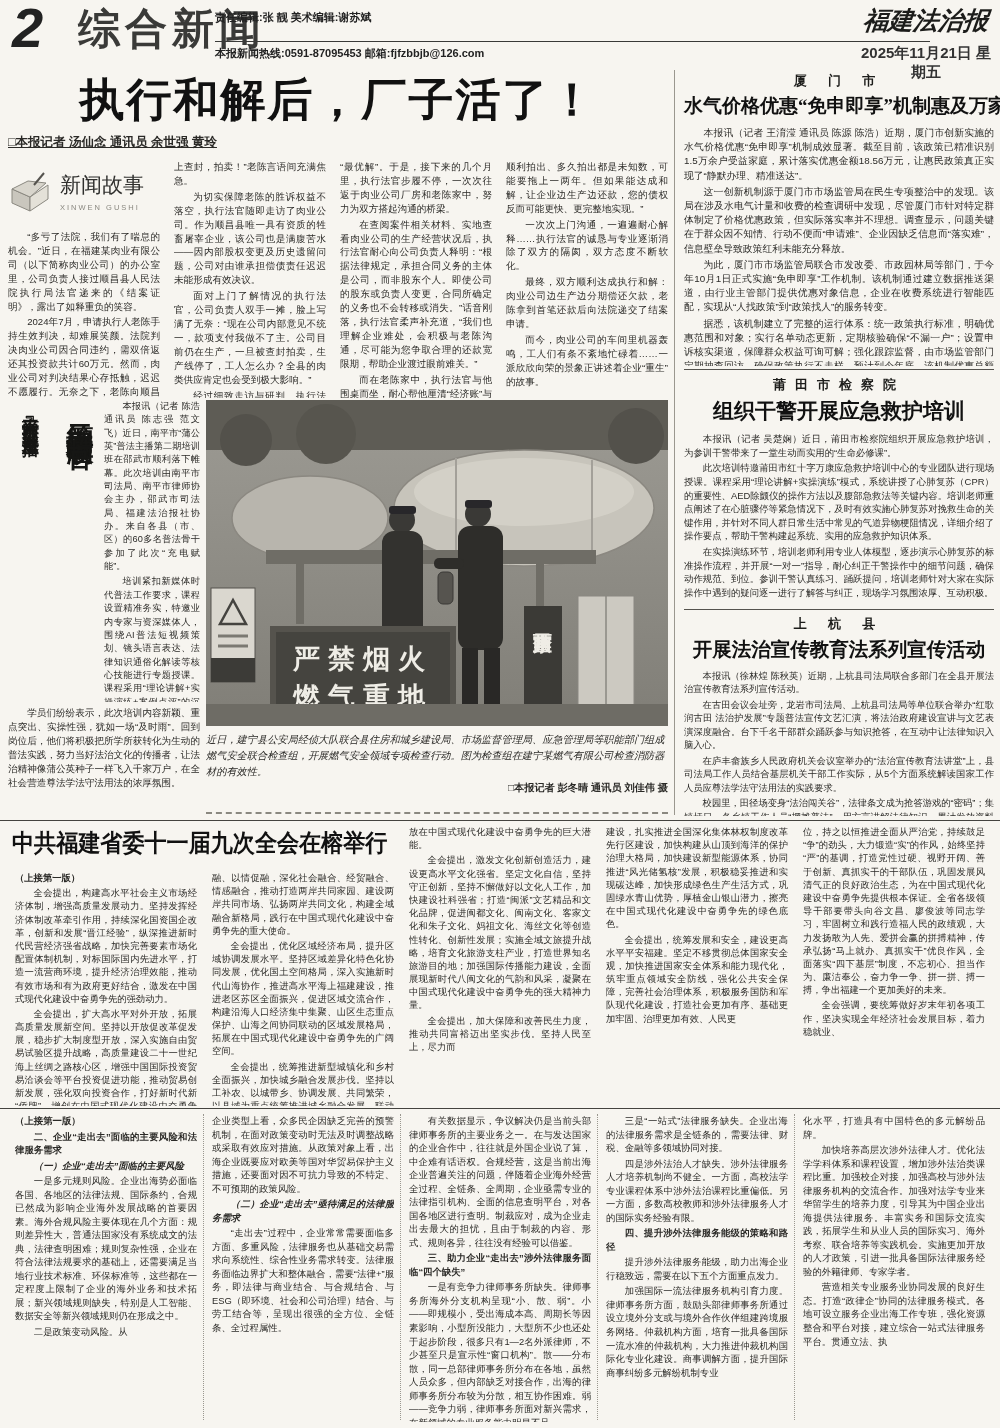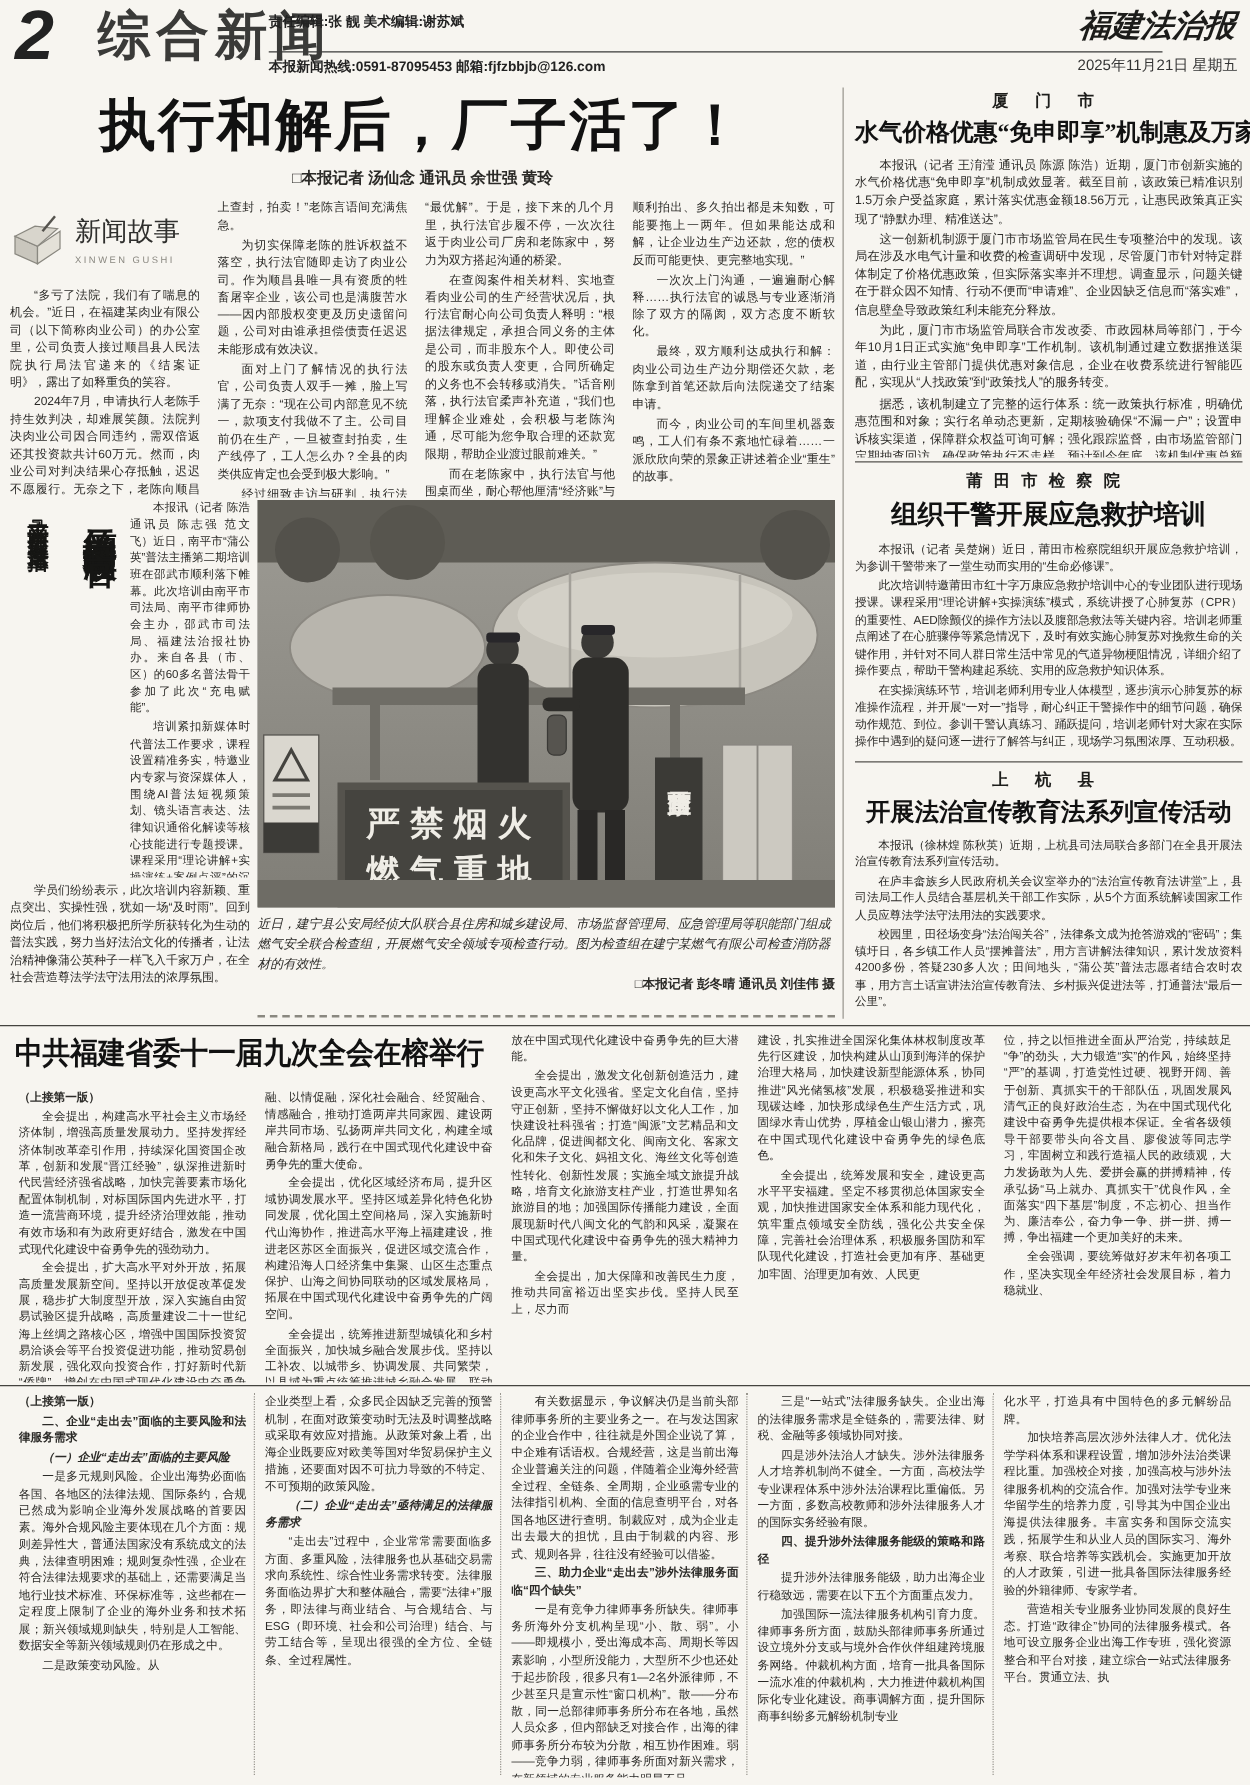--- a/index.html
+++ b/index.html
@@ -14,25 +14,25 @@
   
   .pagenum{left:12px;top:0px;font-size:56px;font-weight:900;font-style:italic;color:#222;line-height:1;}
   .section-title{left:78px;top:8px;font-size:42px;font-weight:900;letter-spacing:5px;color:#3a3a38;
                  font-family:"Liberation Serif","DejaVu Serif",serif;line-height:1;}
   .hdr-meta{left:215px;top:10px;width:715px;font-size:11px;font-weight:700;color:#222;}
   .hdr-meta .l1{padding-bottom:16px;border-bottom:1.5px solid #3a3a38;}
   .hdr-meta .l2{padding-top:4px;}
   .masthead{right:6px;top:4px;width:136px;text-align:center;}
   .masthead .name{font-size:25px;font-weight:900;font-style:italic;transform:skewX(-6deg);
                   font-family:"Liberation Serif","DejaVu Serif",serif;color:#1c1c1a;white-space:nowrap;}
-  .masthead .date{font-size:12px;font-weight:400;margin-top:7px;color:#333;}
+  .masthead .date{font-size:15px;font-weight:700;margin-top:7px;color:#333;}
   
   .lead-title{left:8px;top:70px;width:660px;text-align:center;font-size:45px;font-weight:900;
               letter-spacing:2px;color:#111;font-family:"Liberation Serif","DejaVu Serif",serif;white-space:nowrap;}
-  .lead-byline{left:8px;top:134px;width:660px;text-align:center;font-size:12.5px;font-weight:700;}
+  .lead-byline{left:8px;top:134px;width:660px;font-size:12.5px;font-weight:700;text-decoration:underline;}
   .tcol{position:absolute;font-size:9.6px;line-height:1.45;overflow:hidden;}
   .lead-col{top:160px;height:238px;width:152px;}
   
   .logo-box{display:flex;align-items:center;gap:6px;height:60px;margin:2px 0 8px 0;}
   .logo-text .t1{font-size:21px;font-weight:400;font-family:"Liberation Serif","DejaVu Serif",serif;color:#2f2f2d;}
   .logo-text .t2{font-size:7.5px;letter-spacing:2px;color:#8a8880;margin-top:2px;}
   
   .vline{left:674px;top:70px;height:745px;border-left:1px solid #9a978f;}
   .rail-art{left:684px;width:310px;}
   .kicker{text-align:center;font-size:13px;font-weight:700;letter-spacing:9px;color:#1d1d1b;
@@ -138,20 +138,21 @@
         <p class="para">培训结束后，参训干警纷纷表示，通过此次“学练结合”的培训，不仅消除了对急救操作的陌生感和畏惧心理，更掌握了在关键时刻能够挺身而出、实施科学救助的基本技能，提升了应对日常工作与生活中突发状况的信心与能力。</p>
       </div>
   </div>
   <div class="hrule" style="left:684px;top:609px;width:310px;"></div>
 
   <div class="abs rail-art" style="top:615px;height:198px;">
     <div class="kicker">上 杭 县</div>
     <div class="rail-title" style="font-size:19.5px;">开展法治宣传教育法系列宣传活动</div>
     <div class="rail-body" style="height:146px;font-size:9.3px;">
         <p class="para">本报讯（徐林煌 陈秋英）近期，上杭县司法局联合多部门在全县开展法治宣传教育法系列宣传活动。</p>
+        <p class="para">在古田会议会址旁，龙岩市司法局、上杭县司法局等单位联合举办“红歌润古田 法治护发展”专题普法宣传文艺汇演，将法治政府建设宣讲与文艺表演深度融合。台下千名干部群众踊跃参与知识抢答，在互动中让法律知识入脑入心。</p>
         <p class="para">在庐丰畲族乡人民政府机关会议室举办的“法治宣传教育法讲堂”上，县司法局工作人员结合基层机关干部工作实际，从5个方面系统解读国家工作人员应尊法学法守法用法的实践要求。</p>
         <p class="para">校园里，田径场变身“法治闯关谷”，法律条文成为抢答游戏的“密码”；集镇圩日，各乡镇工作人员“摆摊普法”，用方言讲解法律知识，累计发放资料4200多份，答疑230多人次；田间地头，“蒲公英”普法志愿者结合农时农事，用方言土话宣讲法治宣传教育法、乡村振兴促进法等，打通普法“最后一公里”。</p>
       </div>
   </div>
 
   <div class="abs vstrip" style="left:10px;top:404px;height:296px;width:32px;font-size:17px;">南平市『蒲公英』普法主播</div>
   <div class="abs vstrip" style="left:46px;top:402px;height:302px;width:52px;font-size:27px;">第二期培训班圆满收官</div>
   <div class="tcol" style="left:104px;top:400px;width:96px;height:302px;font-size:9.2px;">
       <p class="para">本报讯（记者 陈浩 通讯员 陈志强 范文飞）近日，南平市“蒲公英”普法主播第二期培训班在邵武市顺利落下帷幕。此次培训由南平市司法局、南平市律师协会主办，邵武市司法局、福建法治报社协办。来自各县（市、区）的60多名普法骨干参加了此次“充电赋能”。</p>
       <p class="para">培训紧扣新媒体时代普法工作要求，课程设置精准务实，特邀业内专家与资深媒体人，围绕AI普法短视频策划、镜头语言表达、法律知识通俗化解读等核心技能进行专题授课。课程采用“理论讲解+实操演练+案例点评”的沉浸式教学模式，确保学员学以致用，有效提升参训学员运用新媒体开展精准普法的能力和水平。</p>

